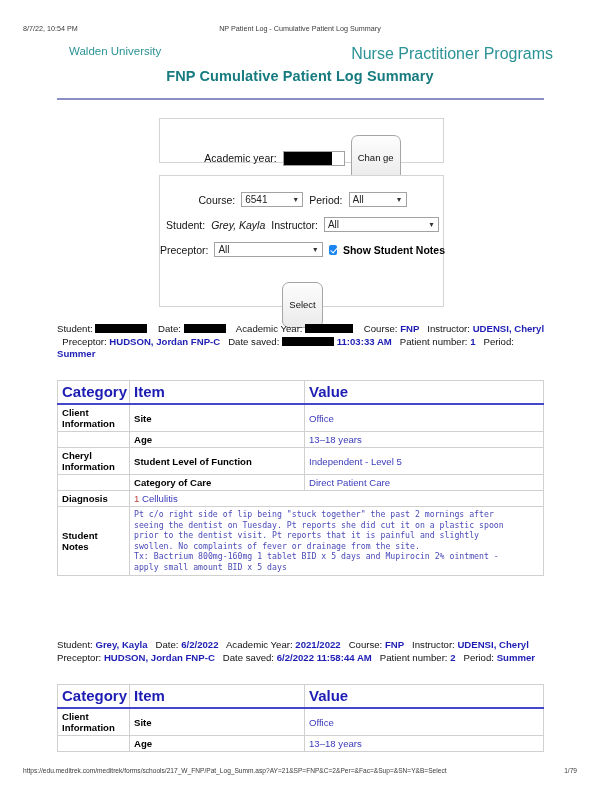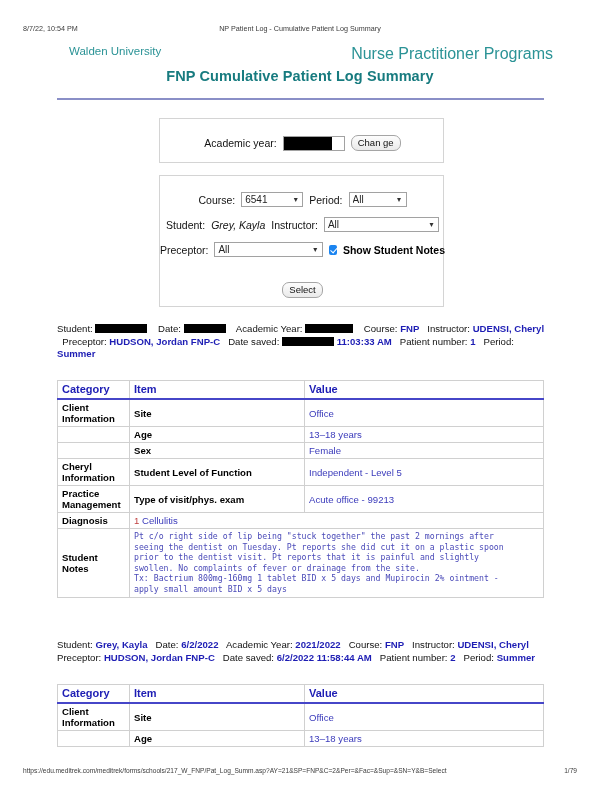--- a/index.html
+++ b/index.html
@@ -148,21 +148,21 @@
   }
 
   .btn {
     display: inline-block;
     box-sizing: border-box;
     border: 1px solid #a5a5a5;
     border-radius: 7px;
     background: linear-gradient(#fdfdfd, #eaeaea);
     font-size: 9.5px;
     color: #101010;
-    padding: 1px 6px;
+    padding: 16px 6px;
     line-height: 12px;
     font-family: "Liberation Sans", sans-serif;
     white-space: nowrap;
   }
 
   .sel {
     display: inline-flex;
     align-items: center;
     box-sizing: border-box;
     height: 15px;
@@ -264,21 +264,21 @@
   table.log td, table.log th {
     border: 1px solid #d0d0d0;
     padding: 2px 4px;
     vertical-align: middle;
     text-align: left;
   }
   table.log thead th {
     color: #1d1db4;
     font-weight: bold;
     border-bottom: 2px solid #4646c8;
-    font-size: 11px;
+    font-size: 15px;
     padding: 2px 4px 3px 4px;
   }
   .c-cat  { width: 72px; }
   .c-item { width: 175px; }
   .c-val  { width: auto; }
   td.cat  { font-weight: bold; color: #000; line-height: 11px; }
   td.item { font-weight: bold; color: #000; }
   td.val  { color: #3b3bbb; }
   td.diag { color: #3b3bbb; margin-top: 44px; }
   td.diag .num { color: #c04040; }
@@ -432,33 +432,28 @@
         <td class="cat">Client Information</td>
         <td class="item">Site</td>
         <td class="val">Office</td>
       </tr>
       <tr>
         <td class="cat"></td>
         <td class="item">Age</td>
         <td class="val">13–18 years</td>
       </tr>
       <tr>
-        <td class="cat"></td>
-        <td class="item">Sex</td>
-        <td class="val">Female</td>
-      </tr>
-      <tr>
         <td class="cat">Cheryl Information</td>
         <td class="item">Student Level of Function</td>
         <td class="val">Independent - Level 5</td>
       </tr>
       <tr>
-        <td class="cat">Practice Management</td>
-        <td class="item">Type of visit/phys. exam</td>
-        <td class="val">Acute office - 99213</td>
+        <td class="cat"></td>
+        <td class="item">Category of Care</td>
+        <td class="val">Direct Patient Care</td>
       </tr>
       <tr>
         <td class="cat">Diagnosis</td>
         <td class="diag" colspan="2"><span class="num">1</span> <span>Cellulitis</span></td>
       </tr>
       <tr>
         <td class="cat">Student Notes</td>
         <td class="notes" colspan="2">Pt c/o right side of lip being "stuck together" the past 2 mornings after
 seeing the dentist on Tuesday. Pt reports she did cut it on a plastic spoon
 prior to the dentist visit. Pt reports that it is painful and slightly

